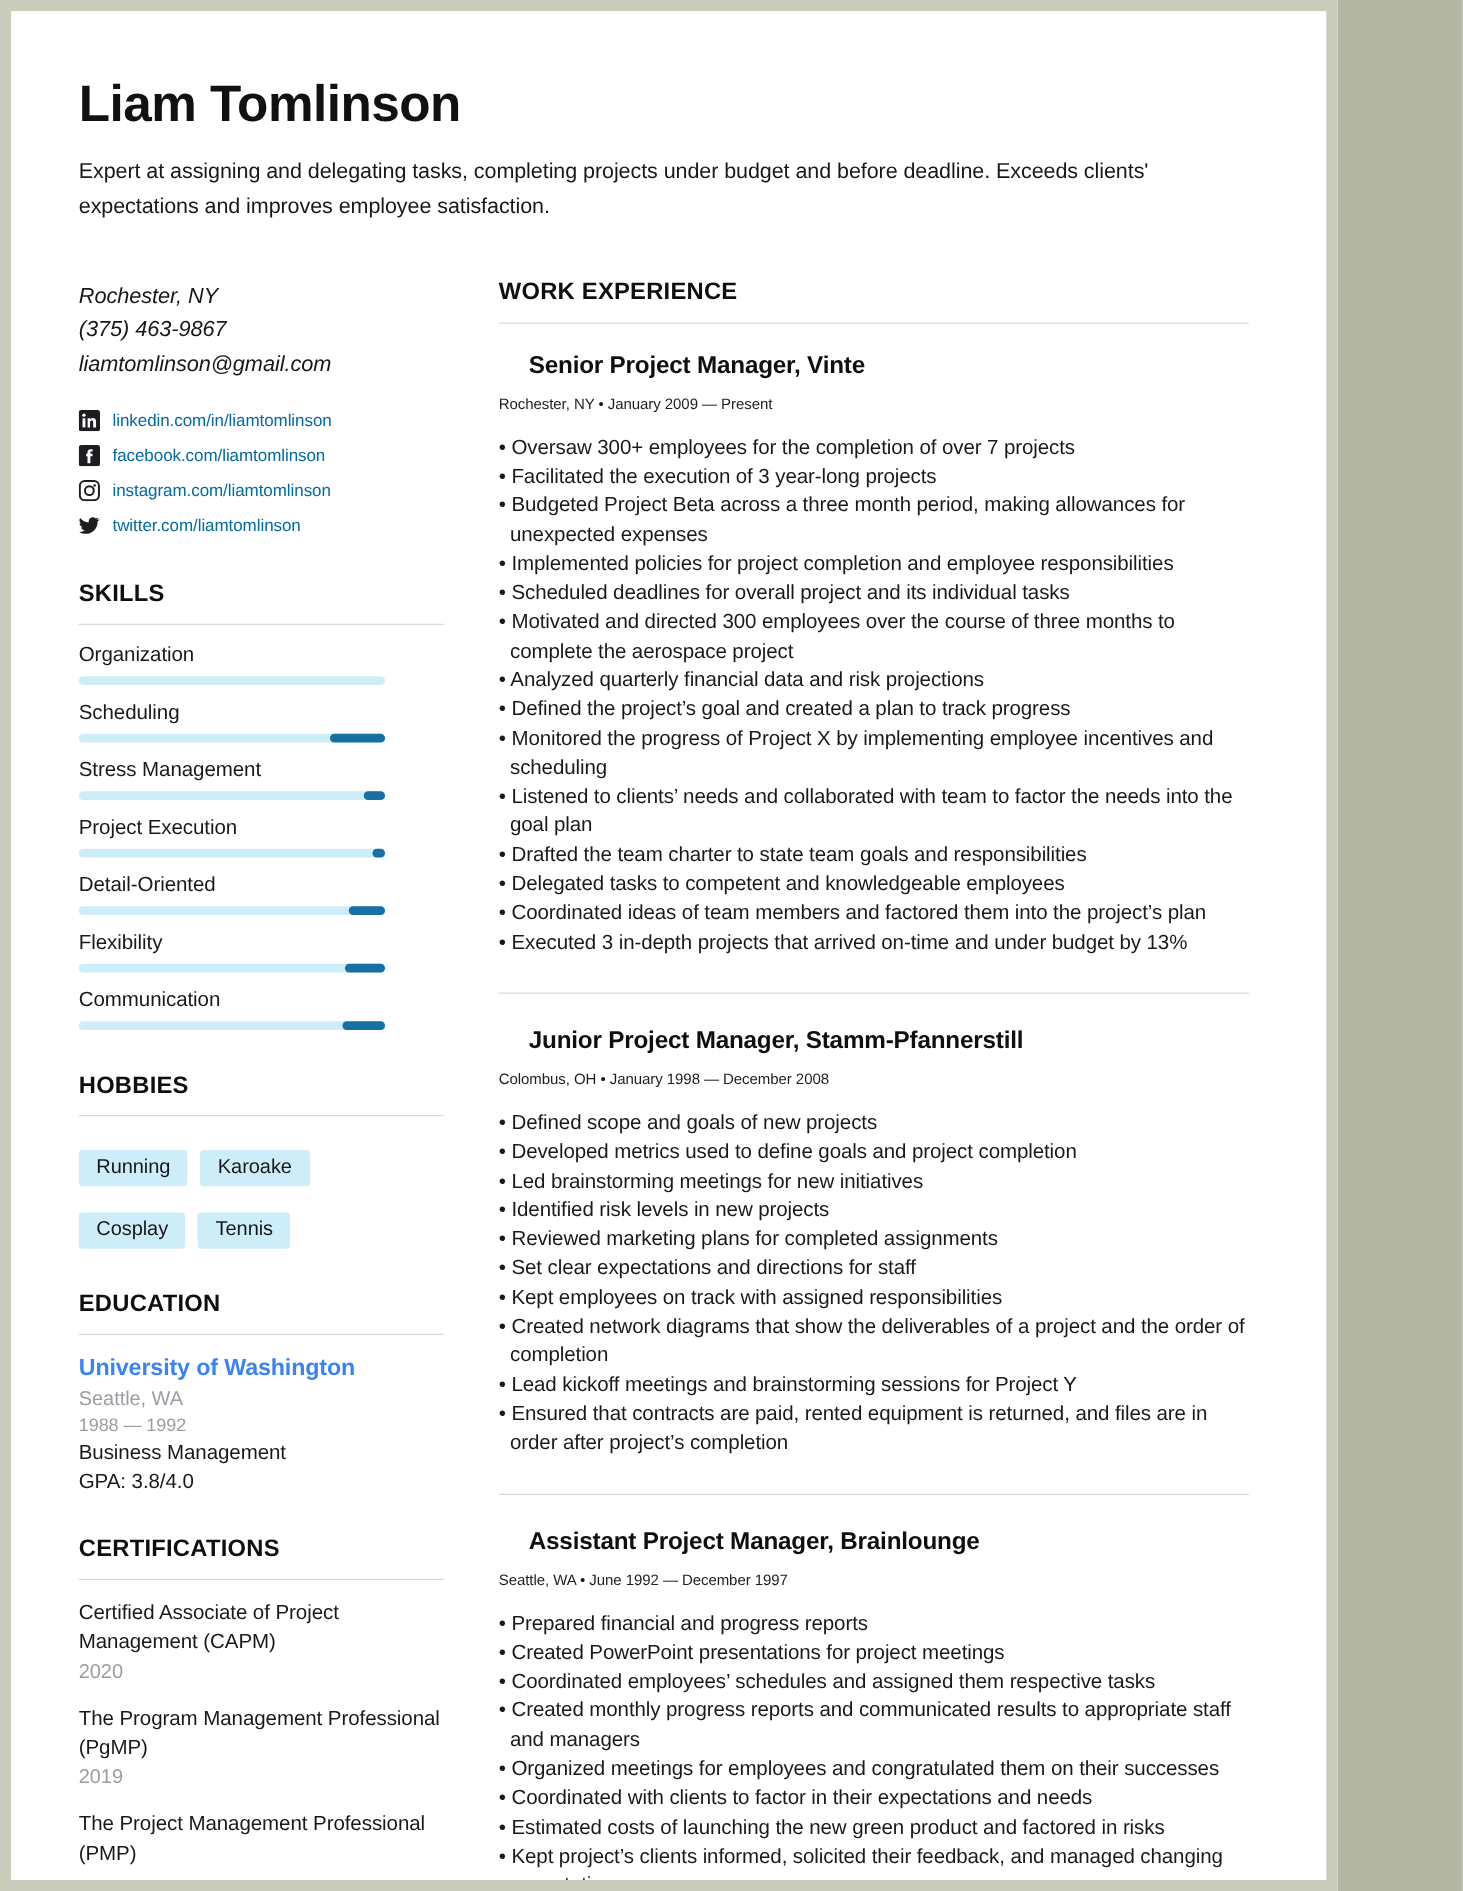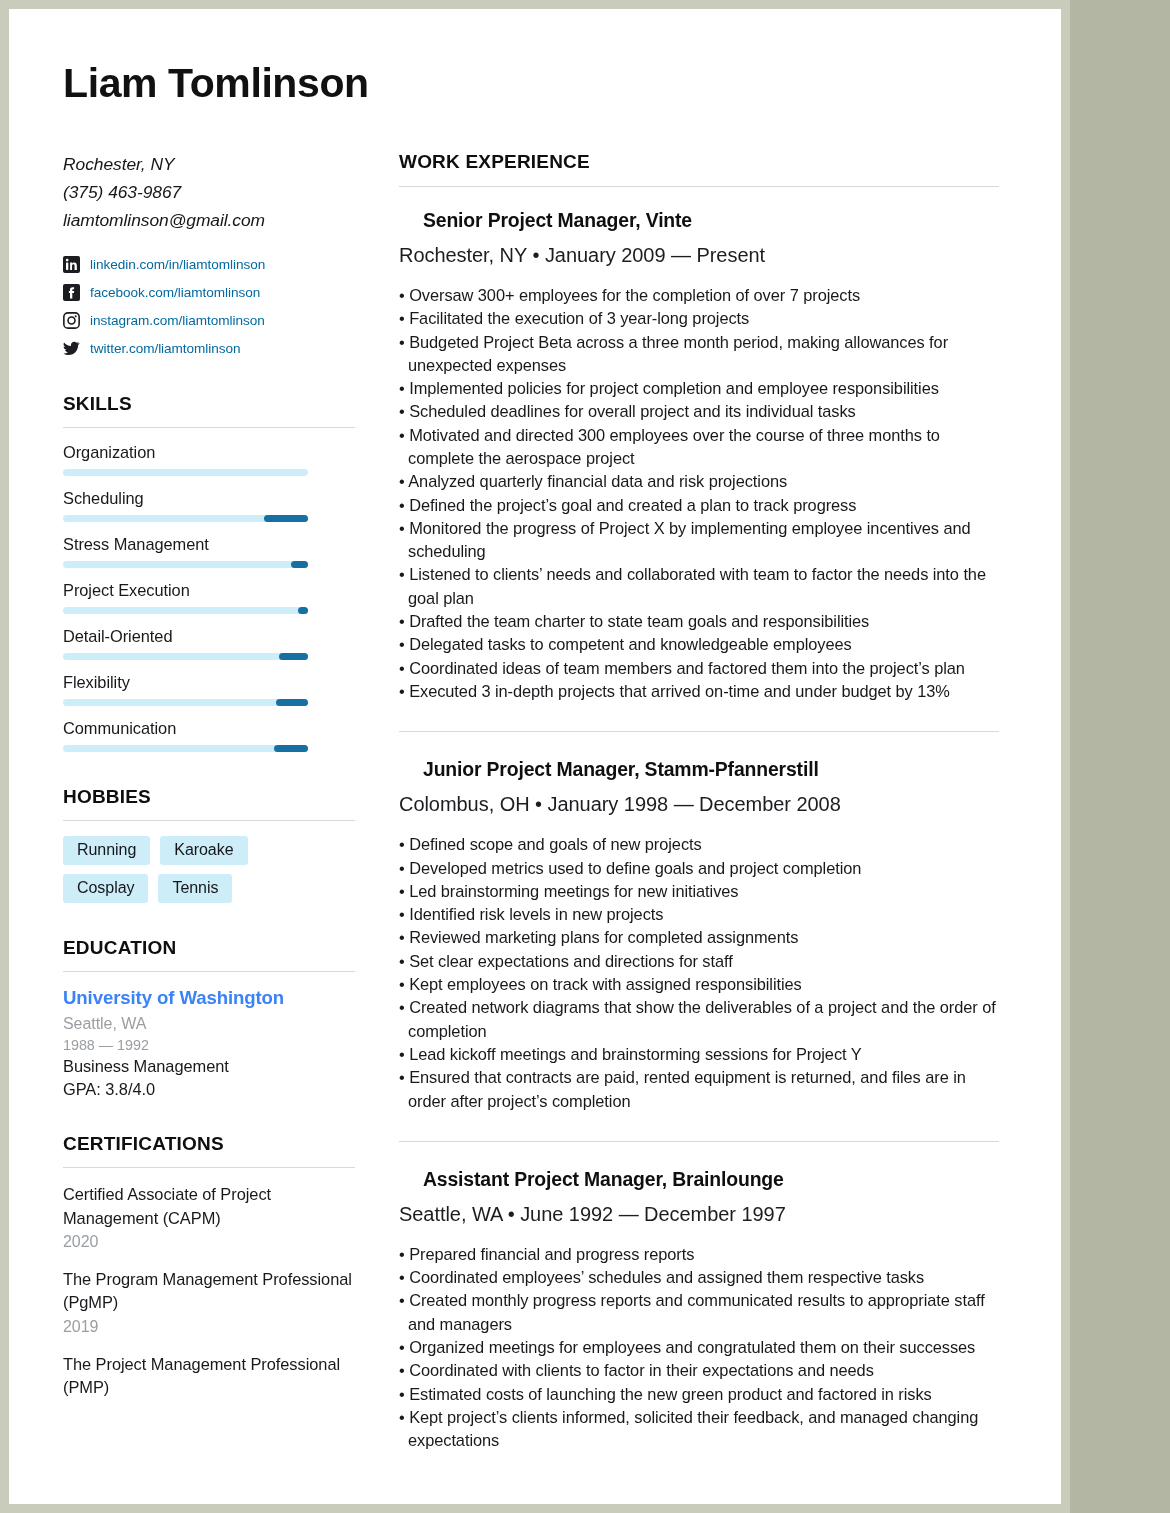--- a/index.html
+++ b/index.html
@@ -126,20 +126,21 @@
     gap: 9px 10px;
     width: 250px;
   }
   .hobby-tag {
     background: #cdeef9;
     color: #15171a;
     font-size: 16px;
     padding: 5px 14px 6px;
     border-radius: 3px;
     letter-spacing: -0.05px;
+    margin-top: 12px;
   }
 
   
   .edu-school {
     font-size: 18.6px;
     font-weight: bold;
     color: #3b82f6;
     margin-bottom: 6px;
     letter-spacing: -0.1px;
   }
@@ -188,21 +189,21 @@
   .job { margin-bottom: 0; }
   .job-title {
     font-size: 19.4px;
     font-weight: bold;
     color: #0d0f11;
     letter-spacing: -0.15px;
     margin-bottom: 12px;
     margin-left: 24px;
   }
   .job-meta {
-    font-size: 20px;
+    font-size: 12px;
     color: #1b1d20;
     margin-bottom: 17px;
     letter-spacing: -0.05px;
   }
   .job-bullets { list-style: none; }
   .job-bullets li {
     font-size: 16.4px;
     color: #17191c;
     line-height: 1.42;
     letter-spacing: -0.07px;
@@ -217,20 +218,21 @@
   }
 </style>
 </head>
 <body>
 
 <div id="page">
   <div id="sheet">
 
     <div>
       <div class="hdr-name">Liam Tomlinson</div>
+      <div class="hdr-summary">Expert at assigning and delegating tasks, completing projects under budget and before deadline. Exceeds clients' expectations and improves employee satisfaction.</div>
     </div>
 
     <div class="body-cols">
 
       <div class="col-left">
 
         <div>
           <div class="contact-line">Rochester, NY</div>
           <div class="contact-line">(375) 463-9867</div>
           <div class="contact-line">liamtomlinson@gmail.com</div>
@@ -409,20 +411,21 @@
                 <li>• Lead kickoff meetings and brainstorming sessions for Project Y</li>
                 <li>• Ensured that contracts are paid, rented equipment is returned, and files are in order after project’s completion</li>
               </ul>
             </div>
             <div class="job-sep"></div>
             <div class="job">
               <div class="job-title">Assistant Project Manager, Brainlounge</div>
               <div class="job-meta">Seattle, WA • June 1992 — December 1997</div>
               <ul class="job-bullets">
                 <li>• Prepared financial and progress reports</li>
+                <li>• Created PowerPoint presentations for project meetings</li>
                 <li>• Coordinated employees’ schedules and assigned them respective tasks</li>
                 <li>• Created monthly progress reports and communicated results to appropriate staff and managers</li>
                 <li>• Organized meetings for employees and congratulated them on their successes</li>
                 <li>• Coordinated with clients to factor in their expectations and needs</li>
                 <li>• Estimated costs of launching the new green product and factored in risks</li>
                 <li>• Kept project’s clients informed, solicited their feedback, and managed changing expectations</li>
               </ul>
             </div>
           </div>
       </div>

